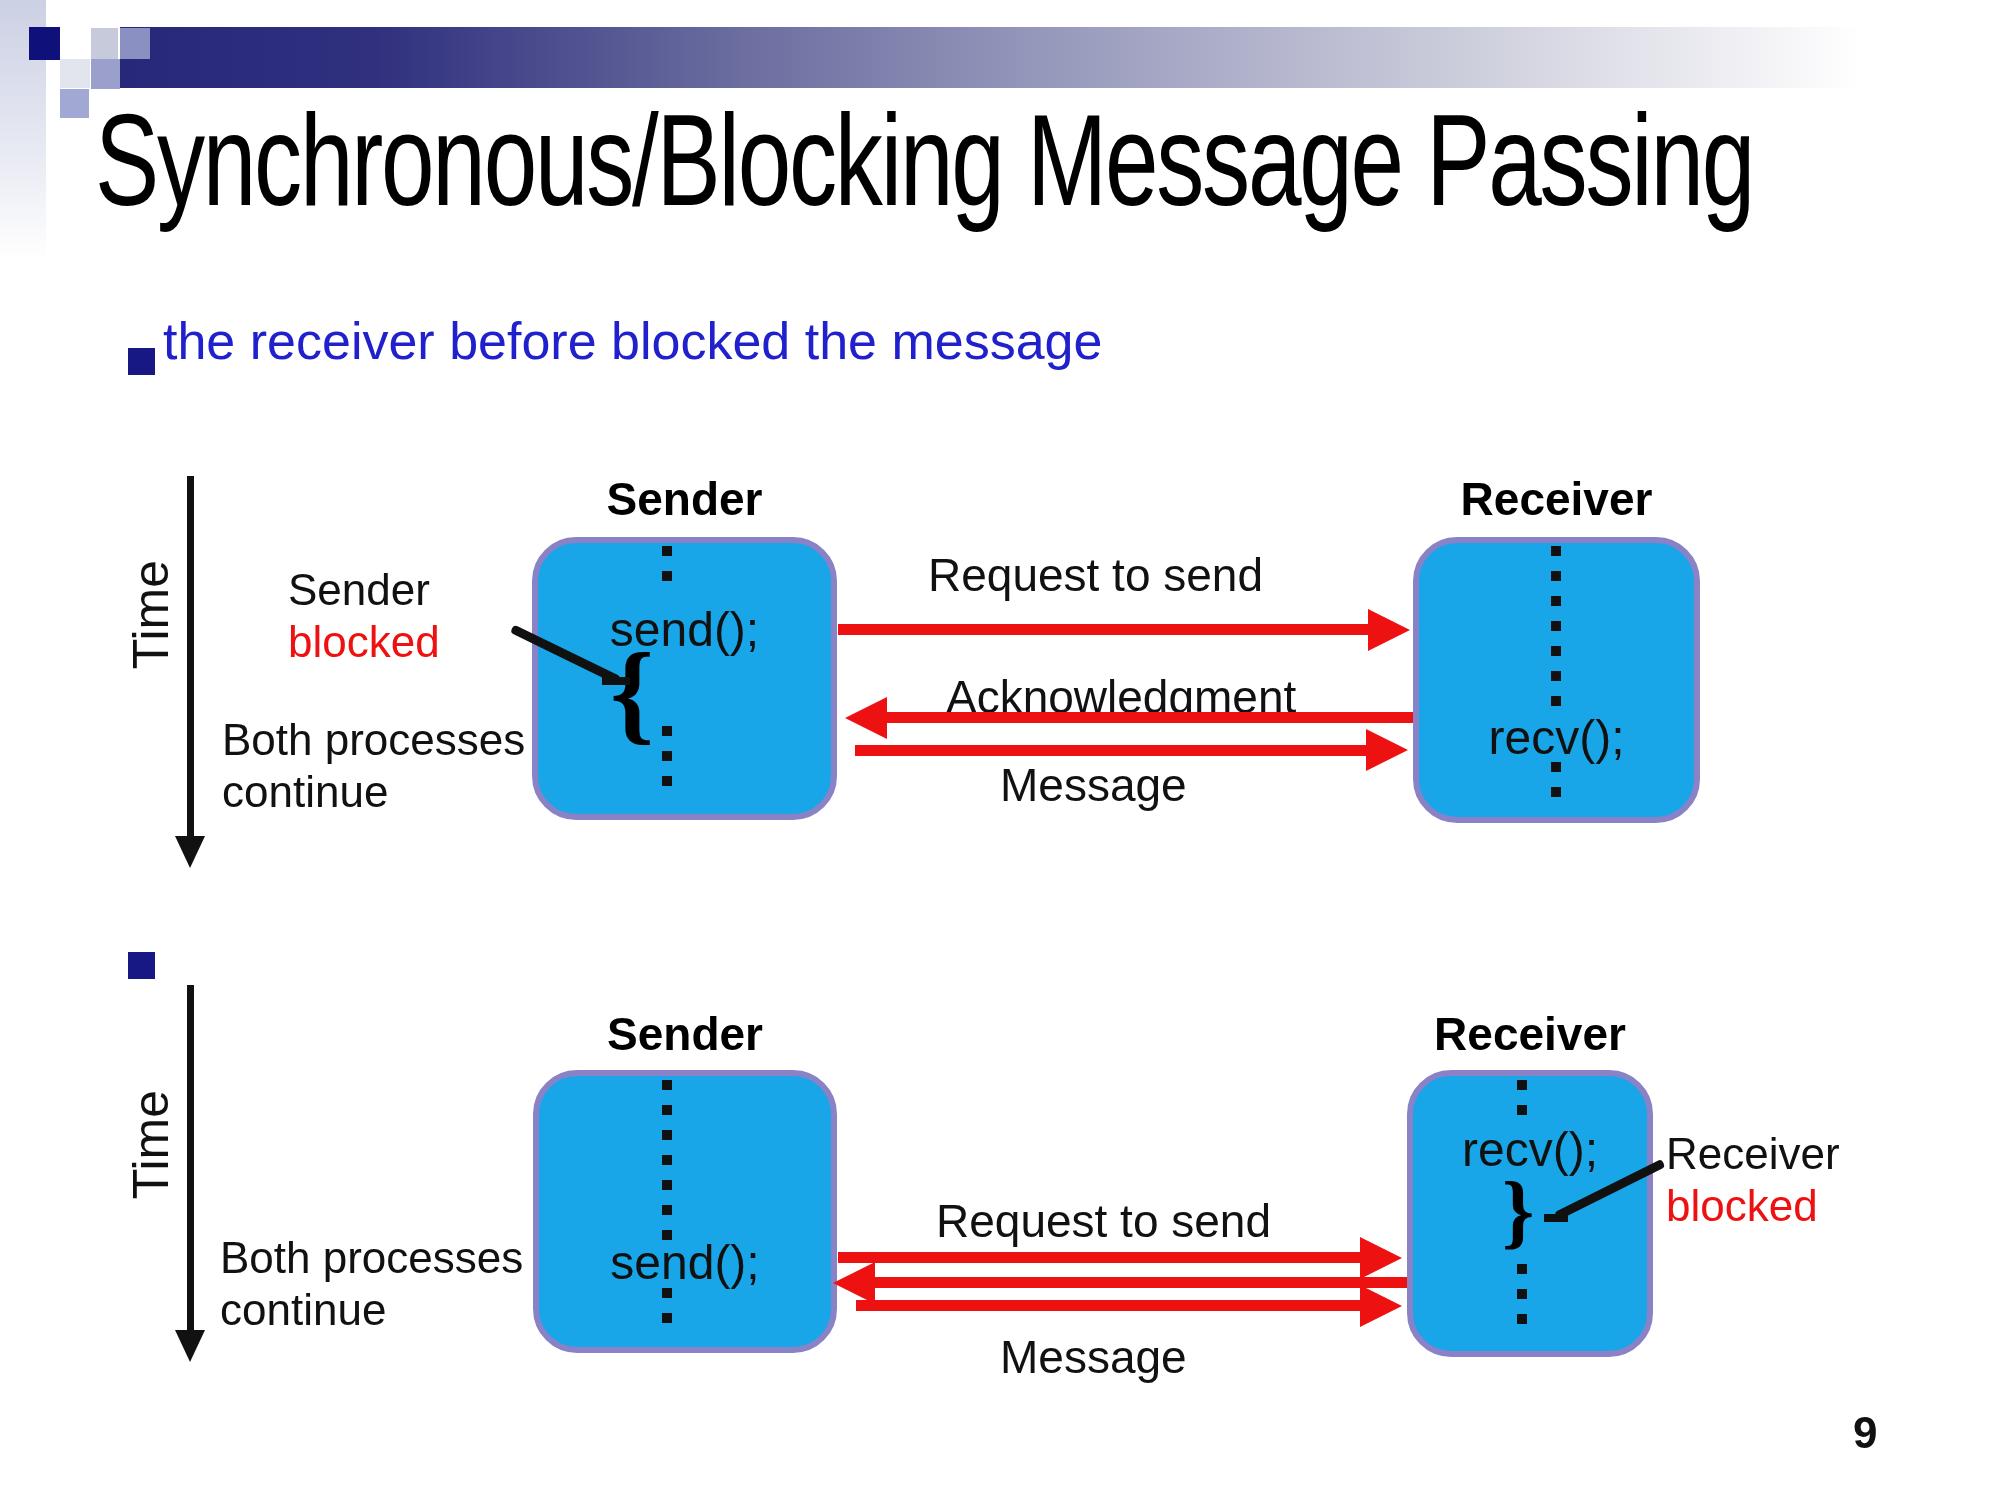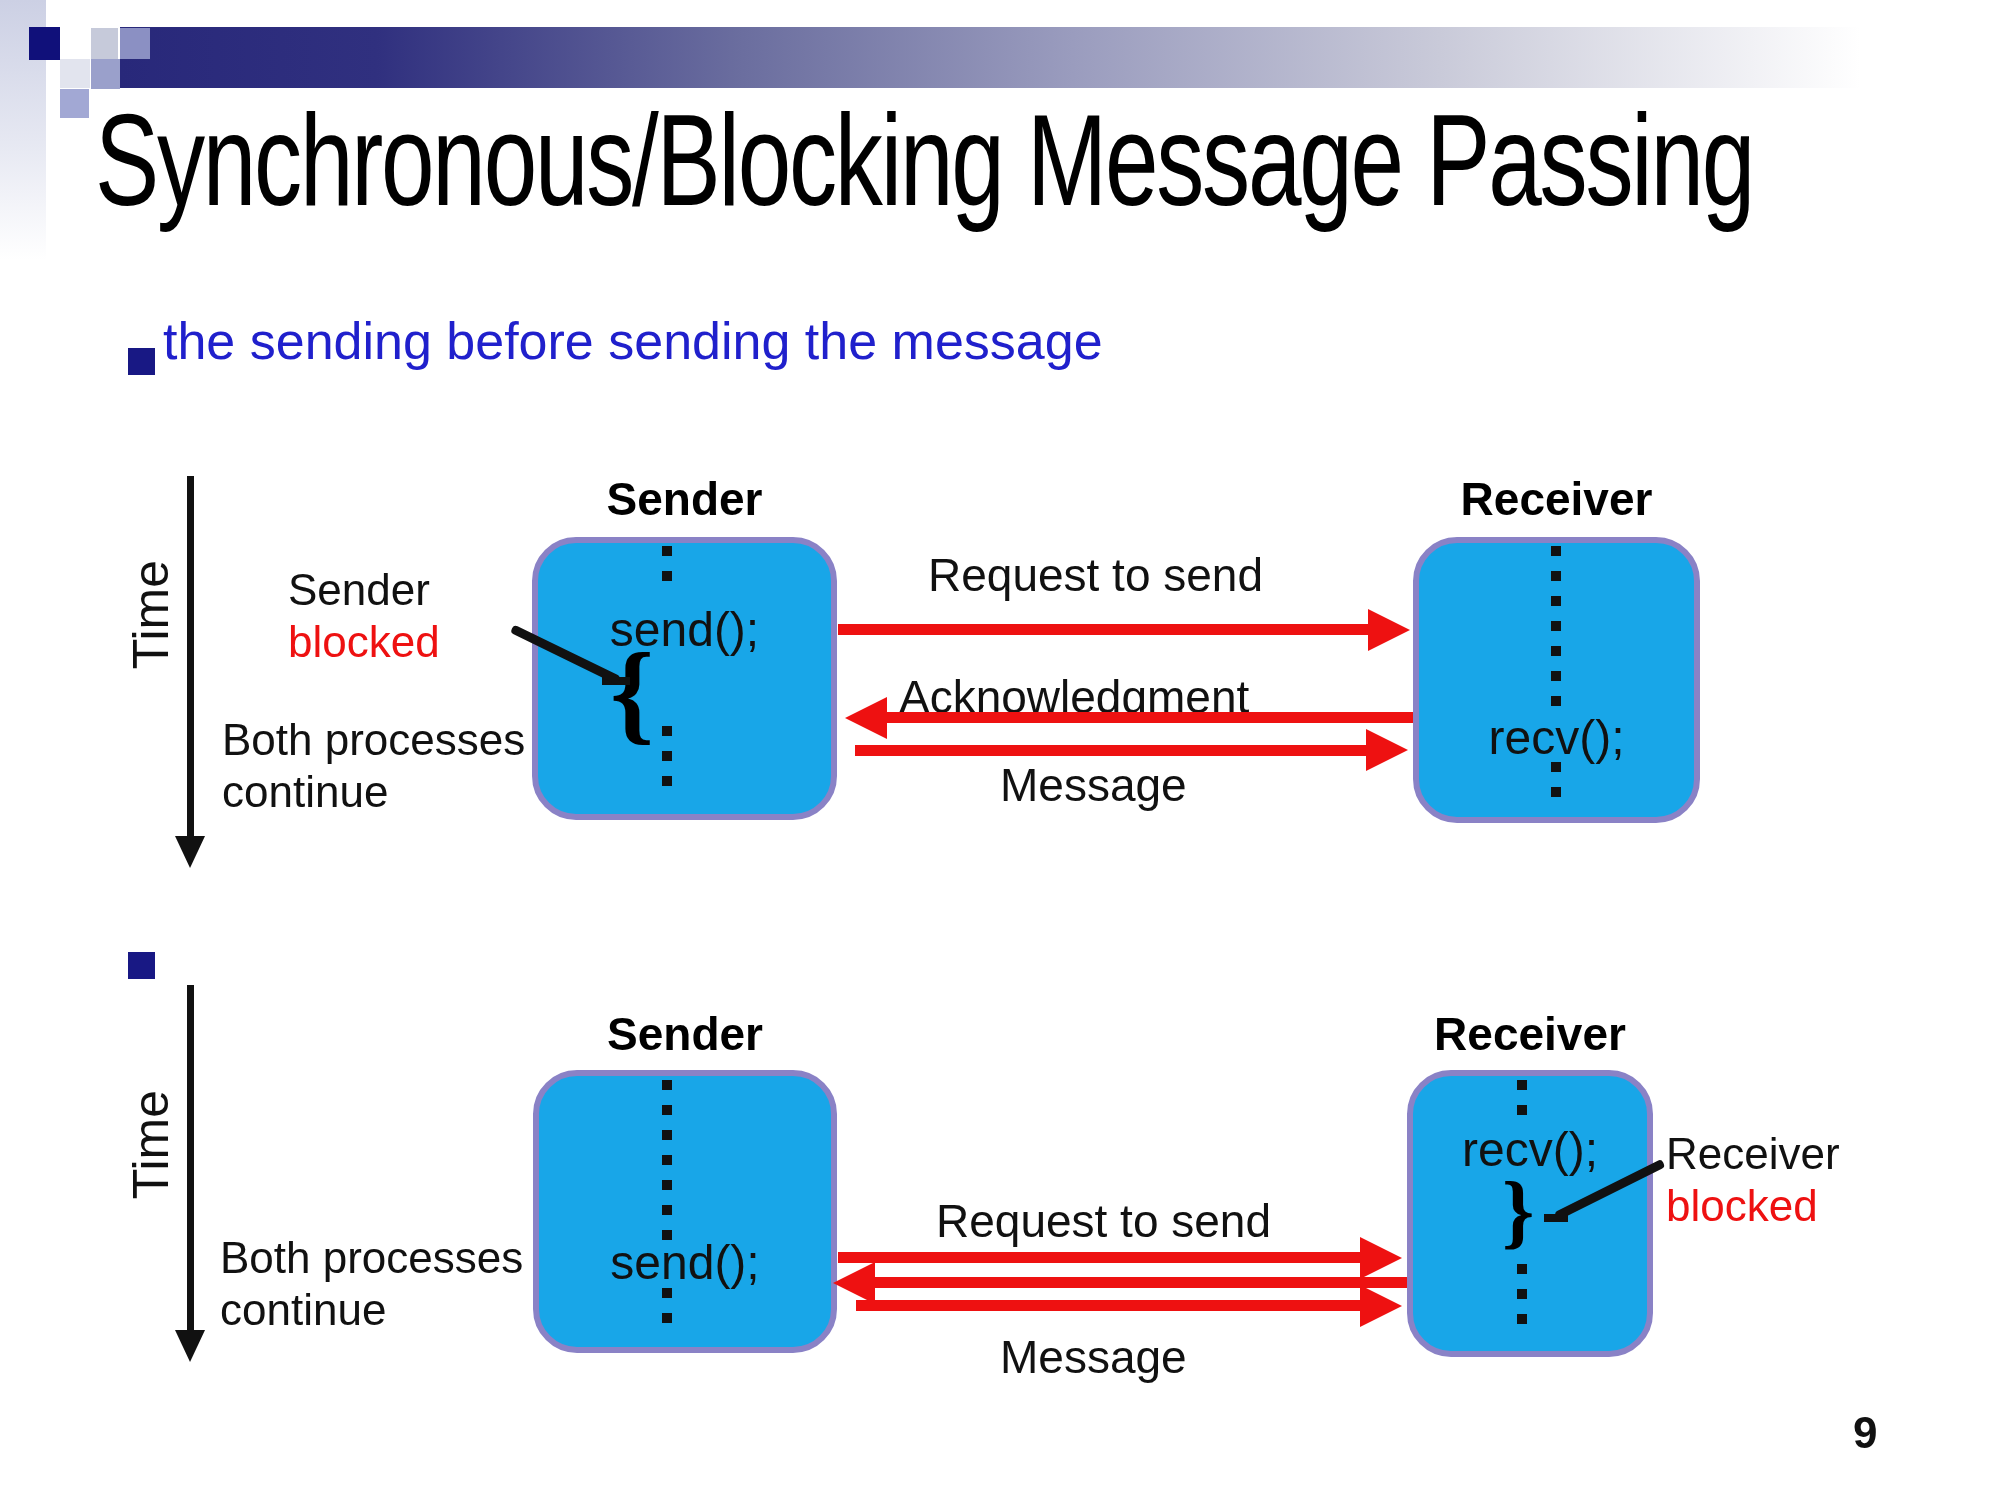--- a/index.html
+++ b/index.html
@@ -62,21 +62,21 @@
   <div class="sq" style="left:91px;top:28px;width:27px;height:31px;background:#c6cada;"></div>
   <div class="sq" style="left:120px;top:28px;width:30px;height:31px;background:#8b90c3;"></div>
   <div class="sq" style="left:60px;top:59px;width:30px;height:29px;background:#e2e4ee;"></div>
   <div class="sq" style="left:91px;top:59px;width:29px;height:30px;background:#9aa0cb;"></div>
   <div class="sq" style="left:60px;top:89px;width:29px;height:29px;background:#a2a8d4;"></div>
 
   <div class="title">Synchronous/Blocking Message Passing</div>
 
   <div class="bullet-sq" style="left:128px;top:348px;"></div>
   <div class="bullet-text" style="left:163px;top:300px;">
-    <div>the sending before sending the message</div>
+    <div>the receiver before blocked the message</div>
   </div>
 
   <div class="bullet-sq" style="left:128px;top:952px;"></div>
 
   <div class="tline" style="left:187px;top:476px;height:360px;"></div>
   <div class="thead" style="left:175px;top:836px;"></div>
   <div class="time-label" style="left:122px;top:560px;">Time</div>
 
   <div class="dlabel small-lh" style="left:288px;top:564px;">
     <div>Sender</div>
@@ -100,21 +100,21 @@
   <div class="box-title" style="left:1413px;top:472px;width:287px;">Receiver</div>
   <div class="pbox" style="left:1413px;top:537px;width:287px;height:286px;"></div>
   <div class="dots" style="left:1551px;top:546px;height:160px;"></div>
   <div class="code" style="left:1413px;top:710px;width:287px;">recv();</div>
   <div class="dots" style="left:1551px;top:762px;height:35px;"></div>
 
   <div class="dlabel" style="left:928px;top:548px;">Request to send</div>
   <div class="rline" style="left:838px;top:624px;width:532px;"></div>
   <div class="rhead-r" style="left:1368px;top:609px;"></div>
 
-  <div class="dlabel" style="left:899px;top:670px;">Acknowledgment</div>
+  <div class="dlabel" style="left:946px;top:670px;">Acknowledgment</div>
   <div class="rhead-l" style="left:845px;top:697px;"></div>
   <div class="rline" style="left:885px;top:712px;width:528px;"></div>
 
   <div class="rline" style="left:855px;top:745px;width:513px;"></div>
   <div class="rhead-r" style="left:1366px;top:729px;"></div>
   <div class="dlabel" style="left:1000px;top:758px;">Message</div>
 
   <div class="tline" style="left:187px;top:985px;height:345px;"></div>
   <div class="thead" style="left:175px;top:1330px;"></div>
   <div class="time-label" style="left:122px;top:1090px;">Time</div>

